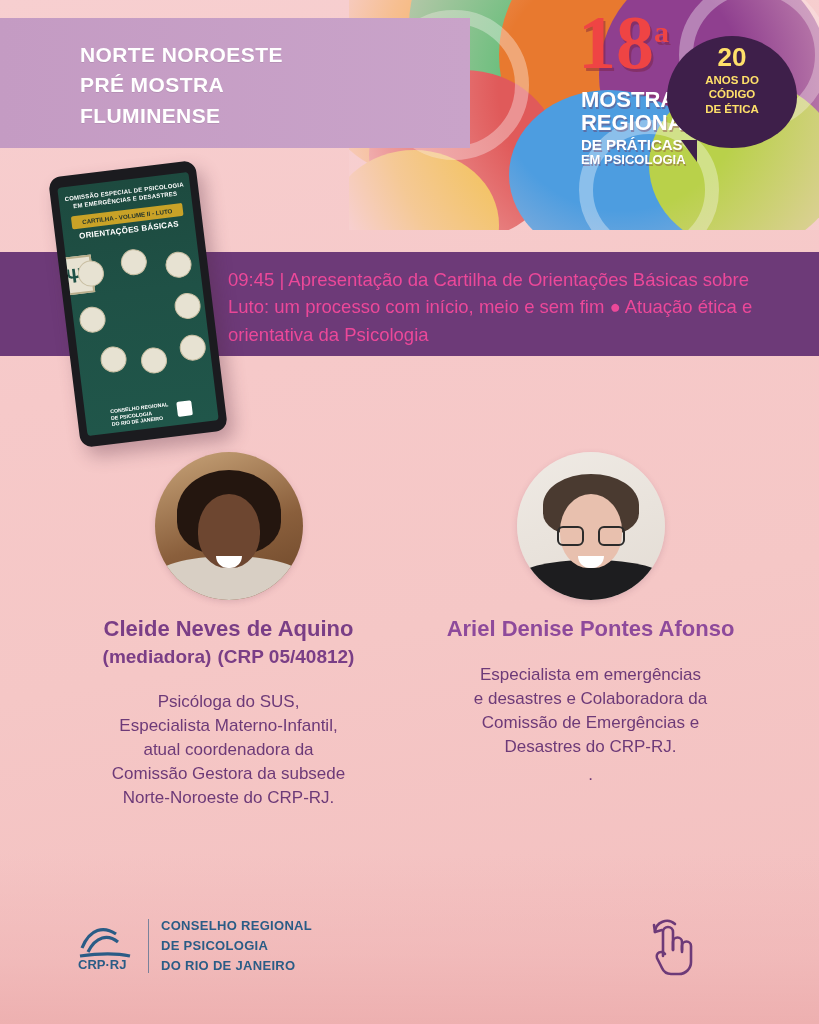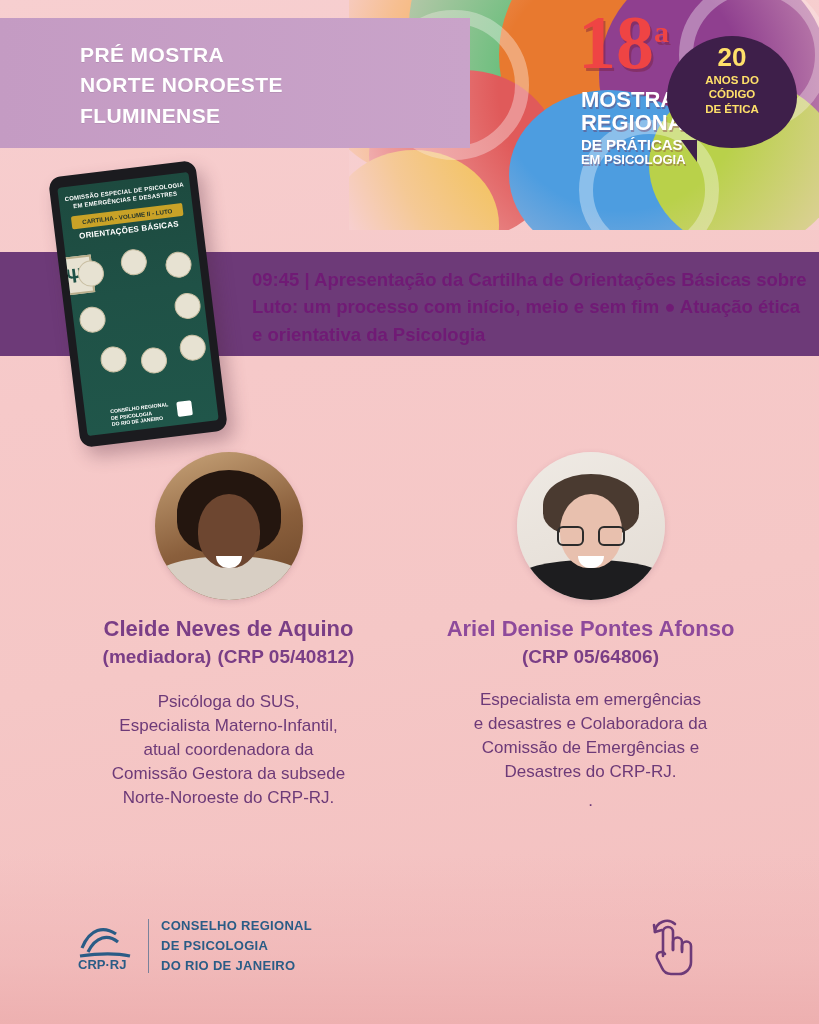--- a/index.html
+++ b/index.html
@@ -79,22 +79,22 @@
   }
   .ethics .n{ font-size:26px; font-weight:bold; line-height:1; }
   .ethics .t{ font-size:11.5px; font-weight:bold; line-height:1.25; margin-top:3px;}
 
   
   .session-band{
     position:absolute; left:0; top:252px; width:819px; height:104px;
     background:#6d3a78;
   }
   .session-text{
-    position:absolute; left:252px; top:266px; width:560px;
-    color:#701a75; font-weight:bold; font-size:18.5px; line-height:1.48;
+    position:absolute; left:228px; top:266px; width:560px;
+    color:#ec4899; font-weight:normal; font-size:18.5px; line-height:1.48;
   }
 
   
   .tablet{
     position:absolute; left:64px; top:168px; width:148px; height:272px;
     background:#1b1b1f; border-radius:12px;
     transform:rotate(-7deg);
     box-shadow:6px 10px 18px rgba(80,40,60,.33);
     padding:11px 8px;
   }
@@ -220,22 +220,22 @@
   <div class="blob b7"></div>
   <div class="blob b8"></div>
   <div class="ring r1"></div>
   <div class="ring r2"></div>
   <div class="ring r3"></div>
   <div class="art-fade"></div>
 </div>
 
 <div class="top-band"></div>
 <div class="top-title">
+  <div>NORTE NOROESTE</div>
   <div>PRÉ MOSTRA</div>
-  <div>NORTE NOROESTE</div>
   <div>FLUMINENSE</div>
 </div>
 
 <div class="mostra-num">
   <span>18</span><sup>a</sup>
 </div>
 <div class="mostra-txt">
   <span>MOSTRA</span><br>
   <span>REGIONAL</span>
   <span class="s2">DE PRÁTICAS</span>
@@ -309,21 +309,20 @@
       <div class="hair2"></div>
       <div class="face"></div>
       <div class="glasses">
           <i></i>
           <i></i>
         </div>
       <div class="smile"></div>
     </div>
     <div class="sp-name">
       <span>Ariel Denise Pontes Afonso</span>
-      <span class="sp-crp block">(CRP 05/64806)</span>
     </div>
     <div class="sp-bio" style="white-space:pre-line">Especialista em emergências
 e desastres e Colaboradora da
 Comissão de Emergências e
 Desastres do CRP-RJ.</div>
     <div class="dot">.</div>
   </div>
 
 </div>
 

